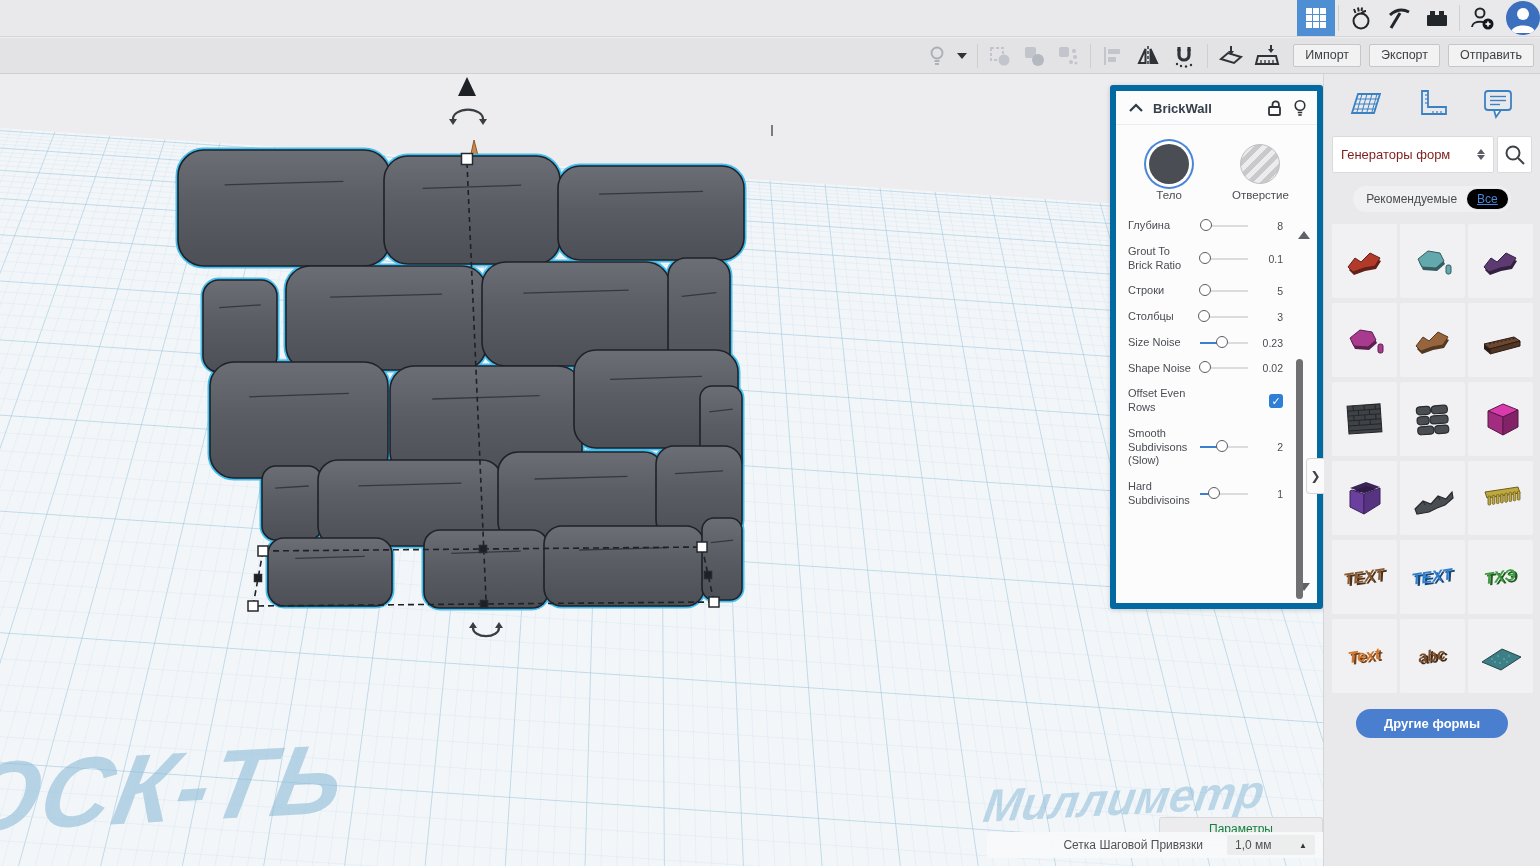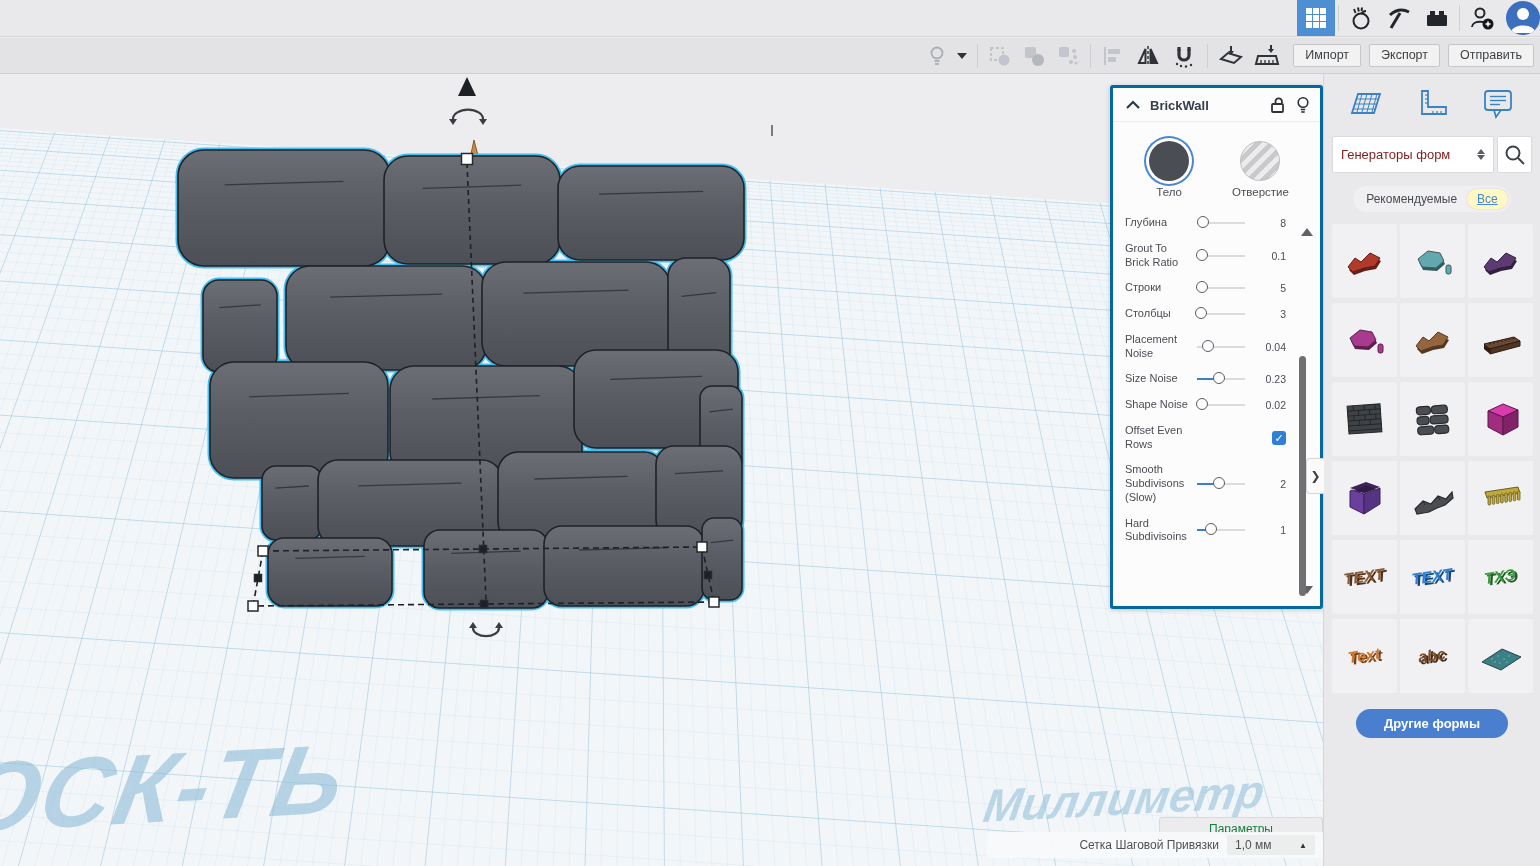--- a/index.html
+++ b/index.html
@@ -62,30 +62,30 @@
     border-radius:3px 3px 0 0; font-size:12px; color:#15803d;
     display:flex; align-items:center; justify-content:center; z-index:6;
   }
   .snap-strip {
     position:absolute; right:0; bottom:8px; width:336px; height:26px;
     background:rgba(248,249,250,.95); border-top-left-radius:3px;
     display:flex; align-items:center; justify-content:flex-end;
     font-size:12px; color:#4f5255; z-index:6; padding-right:8px;
   }
   .snap-val {
-    width:88px; margin-left:8px; background:#eceded; border-radius:2px;
+    width:88px; margin-left:24px; background:#eceded; border-radius:2px;
     display:flex; align-items:center; justify-content:space-between;
     padding:3px 8px; font-size:12px; color:#4f5255;
   }
   .snap-val .caret { font-size:8px; color:#333; }
 
   
   .inspector {
     position:absolute; left:1110px; top:85px; width:213px; height:524px;
-    background:#fcfcfd; border:3px solid #0369a1; border-radius:3px;
+    background:#fcfcfd; border:6px solid #0369a1; border-radius:3px;
     box-shadow:0 1px 5px rgba(0,0,0,.18); z-index:20; overflow:hidden;
   }
   .insp-head { display:flex; align-items:center; gap:9px; padding:8px 10px 7px 12px;
     border-bottom:1px solid #ececee; }
   .insp-title { font-size:13px; font-weight:bold; color:#35404c; flex:1; }
   .swatches { display:flex; justify-content:center; gap:38px; padding:14px 0 10px 0; }
   .swatch { display:flex; flex-direction:column; align-items:center; }
   .sw-circle { width:40px; height:40px; border-radius:50%; }
   .sw-solid { background:#4a4e54; box-shadow:0 0 0 3px #fff, 0 0 0 5px #4a86d8; margin:5px; }
   .sw-hole { background:repeating-linear-gradient(135deg,#c9c9cb 0 5px,#ececee 5px 10px);
@@ -130,21 +130,21 @@
   .gen-select .updown { margin-left:auto; display:flex; flex-direction:column; gap:1px; }
   .gen-select .updown i { width:0; height:0; border-left:4px solid transparent;
     border-right:4px solid transparent; display:block; }
   .gen-select .updown i.u { border-bottom:5px solid #5a5d63; }
   .gen-select .updown i.d { border-top:5px solid #5a5d63; }
   .search-btn { width:35px; height:37px; background:#fff; border:1px solid #dadadc;
     border-radius:2px; display:flex; align-items:center; justify-content:center; }
   .seg { margin:13px auto 0 auto; width:fit-content; background:#f0f0f2;
     border-radius:14px; padding:3px; display:flex; align-items:center; }
   .seg-item { font-size:12px; color:#4a4d52; padding:3px 10px; }
-  .seg-item.on { background:#fef9c3; color:#4a86d8; border-radius:12px;
+  .seg-item.on { background:#000000; color:#4a86d8; border-radius:12px;
     box-shadow:0 0 2px rgba(0,0,0,.15);text-decoration:underline; }
   #tiles { margin-top:12px; display:grid; grid-template-columns:repeat(3,65px);
     gap:5px 3px; justify-content:center; }
   .tile { width:65px; height:74px; background:#f1f1f3; border-radius:2px;
     display:flex; align-items:center; justify-content:center; }
   .more-btn { display:block; margin:16px auto 0 auto; width:152px; height:29px;
     background:#4a7fd0; border:none; border-radius:15px; color:#fff; font-size:13px;
     font-weight:bold; font-family:"Liberation Sans",sans-serif; }
 </style>
 </head>
@@ -693,27 +693,20 @@
           <div class="sval">5</div>
         </div>
         <div class="srow">
           <div class="slabel">Столбцы</div>
           <div class="strack">
             <div class="sknob" style="left: -1.68px;"></div>
           </div>
           <div class="sval">3</div>
         </div>
         <div class="srow">
-          <div class="slabel">Placement Noise</div>
-          <div class="strack">
-            <div class="sknob" style="left: 4.56px;"></div>
-          </div>
-          <div class="sval">0.04</div>
-        </div>
-        <div class="srow">
           <div class="slabel">Size Noise</div>
           <div class="strack">
             <div class="sfill" style="width: 21.6px;"></div>
             <div class="sknob" style="left: 15.6px;"></div>
           </div>
           <div class="sval">0.23</div>
         </div>
         <div class="srow">
           <div class="slabel">Shape Noise</div>
           <div class="strack">

